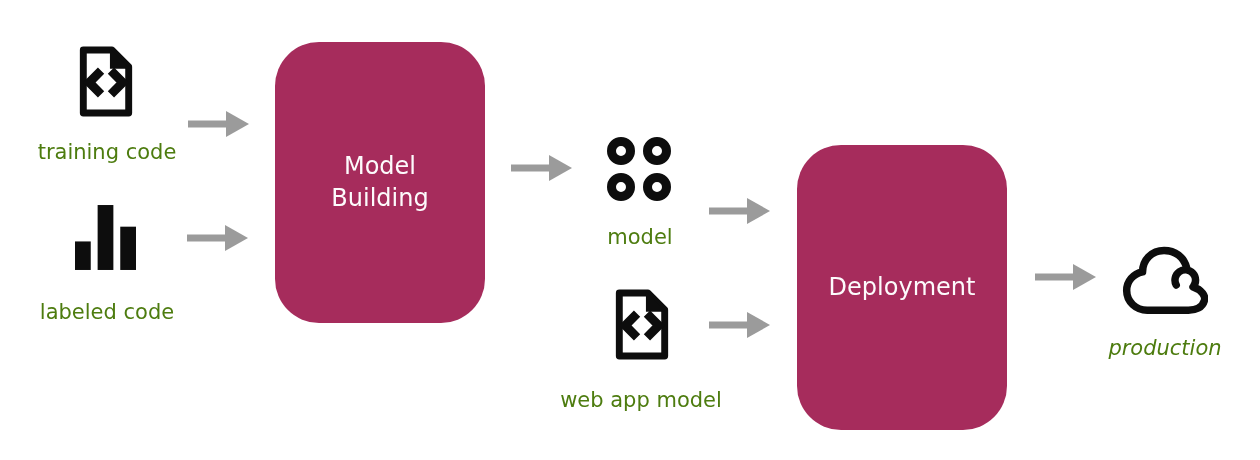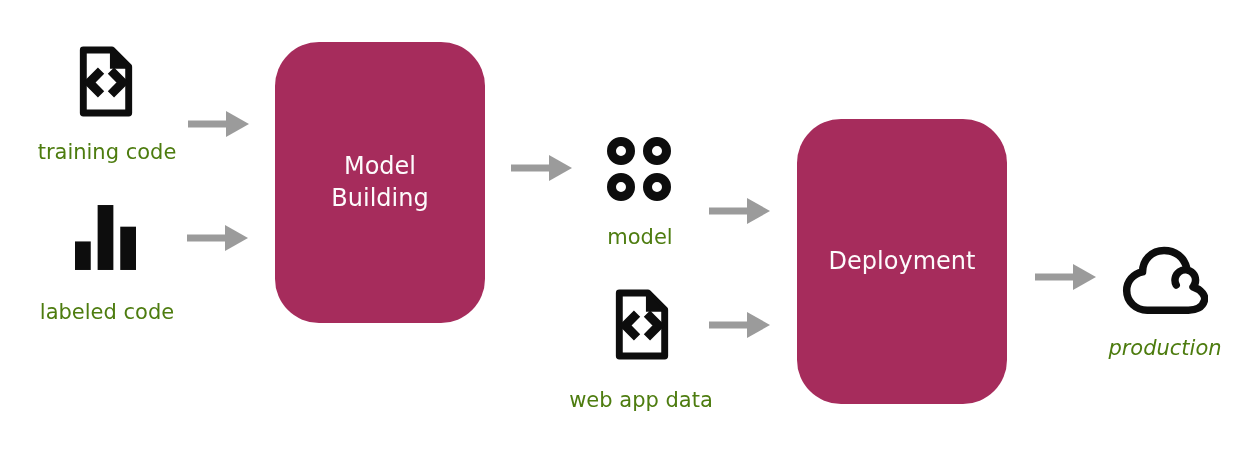--- a/index.html
+++ b/index.html
@@ -44,21 +44,21 @@
   #arrow-1{left:188px;top:108px;}
   #arrow-2{left:187px;top:222px;}
   #box-model-building{left:275px;top:42px;height:281px;}
   #arrow-3{left:511px;top:152px;}
   #icon-rings{left:607px;top:137px;width:64px;height:64px;}
   #label-model{left:560px;top:224px;width:160px;}
   #arrow-4{left:709px;top:195px;}
   #icon-webapp{left:610px;top:288px;width:64px;height:73px;}
   #label-webapp{left:550px;top:387px;width:182px;}
   #arrow-5{left:709px;top:309px;}
-  #box-deployment{left:797px;top:119px;height:285px;}
+  #box-deployment{left:797px;top:145px;height:285px;}
   #arrow-6{left:1035px;top:261px;}
   #icon-cloud{left:1122px;top:241px;width:86px;height:73px;}
   #label-production{left:1074px;top:335px;width:182px;font-style:italic;}
 </style>
 </head>
 <body>
 
 <svg width="0" height="0" style="position:absolute" aria-hidden="true">
   <defs>
     <symbol id="sym-code-file" viewBox="0 0 64 74">
@@ -121,21 +121,21 @@
     </svg>
   <div class="label" id="label-model">model</div>
 
   <svg class="arrow" id="arrow-4" viewBox="0 0 62 32">
       <use href="#sym-arrow"></use>
     </svg>
 
   <svg class="icon" id="icon-webapp" viewBox="0 0 64 74">
       <use href="#sym-code-file"></use>
     </svg>
-  <div class="label" id="label-webapp">web app data</div>
+  <div class="label" id="label-webapp">web app model</div>
 
   <svg class="arrow" id="arrow-5" viewBox="0 0 62 32">
       <use href="#sym-arrow"></use>
     </svg>
 
   <div class="box" id="box-deployment">
     <div class="box-label">Deployment</div>
   </div>
 
   <svg class="arrow" id="arrow-6" viewBox="0 0 62 32">

